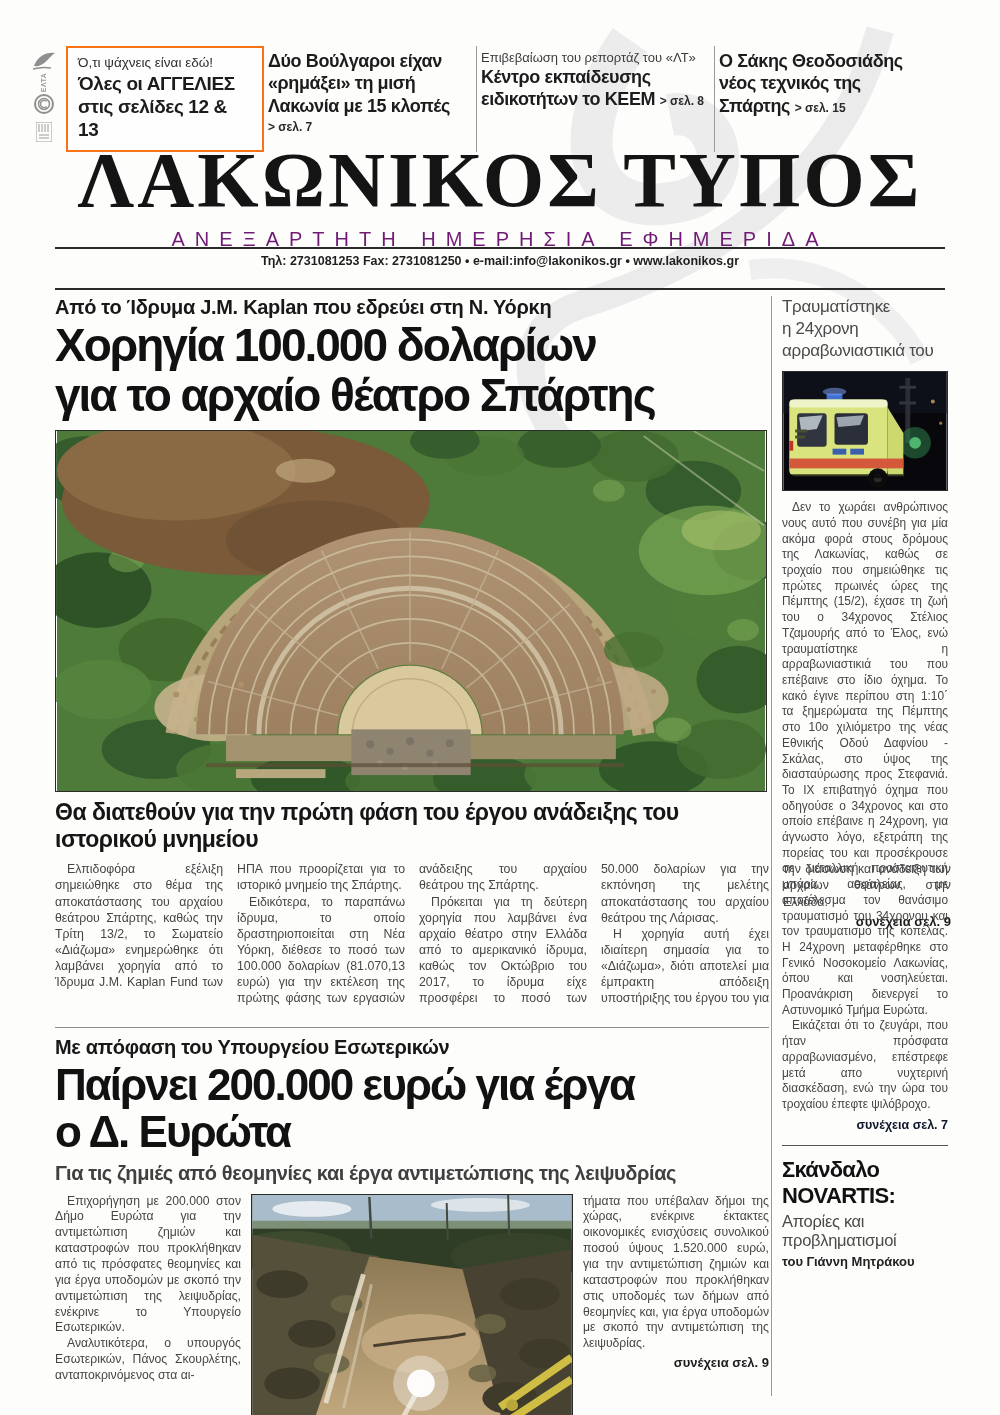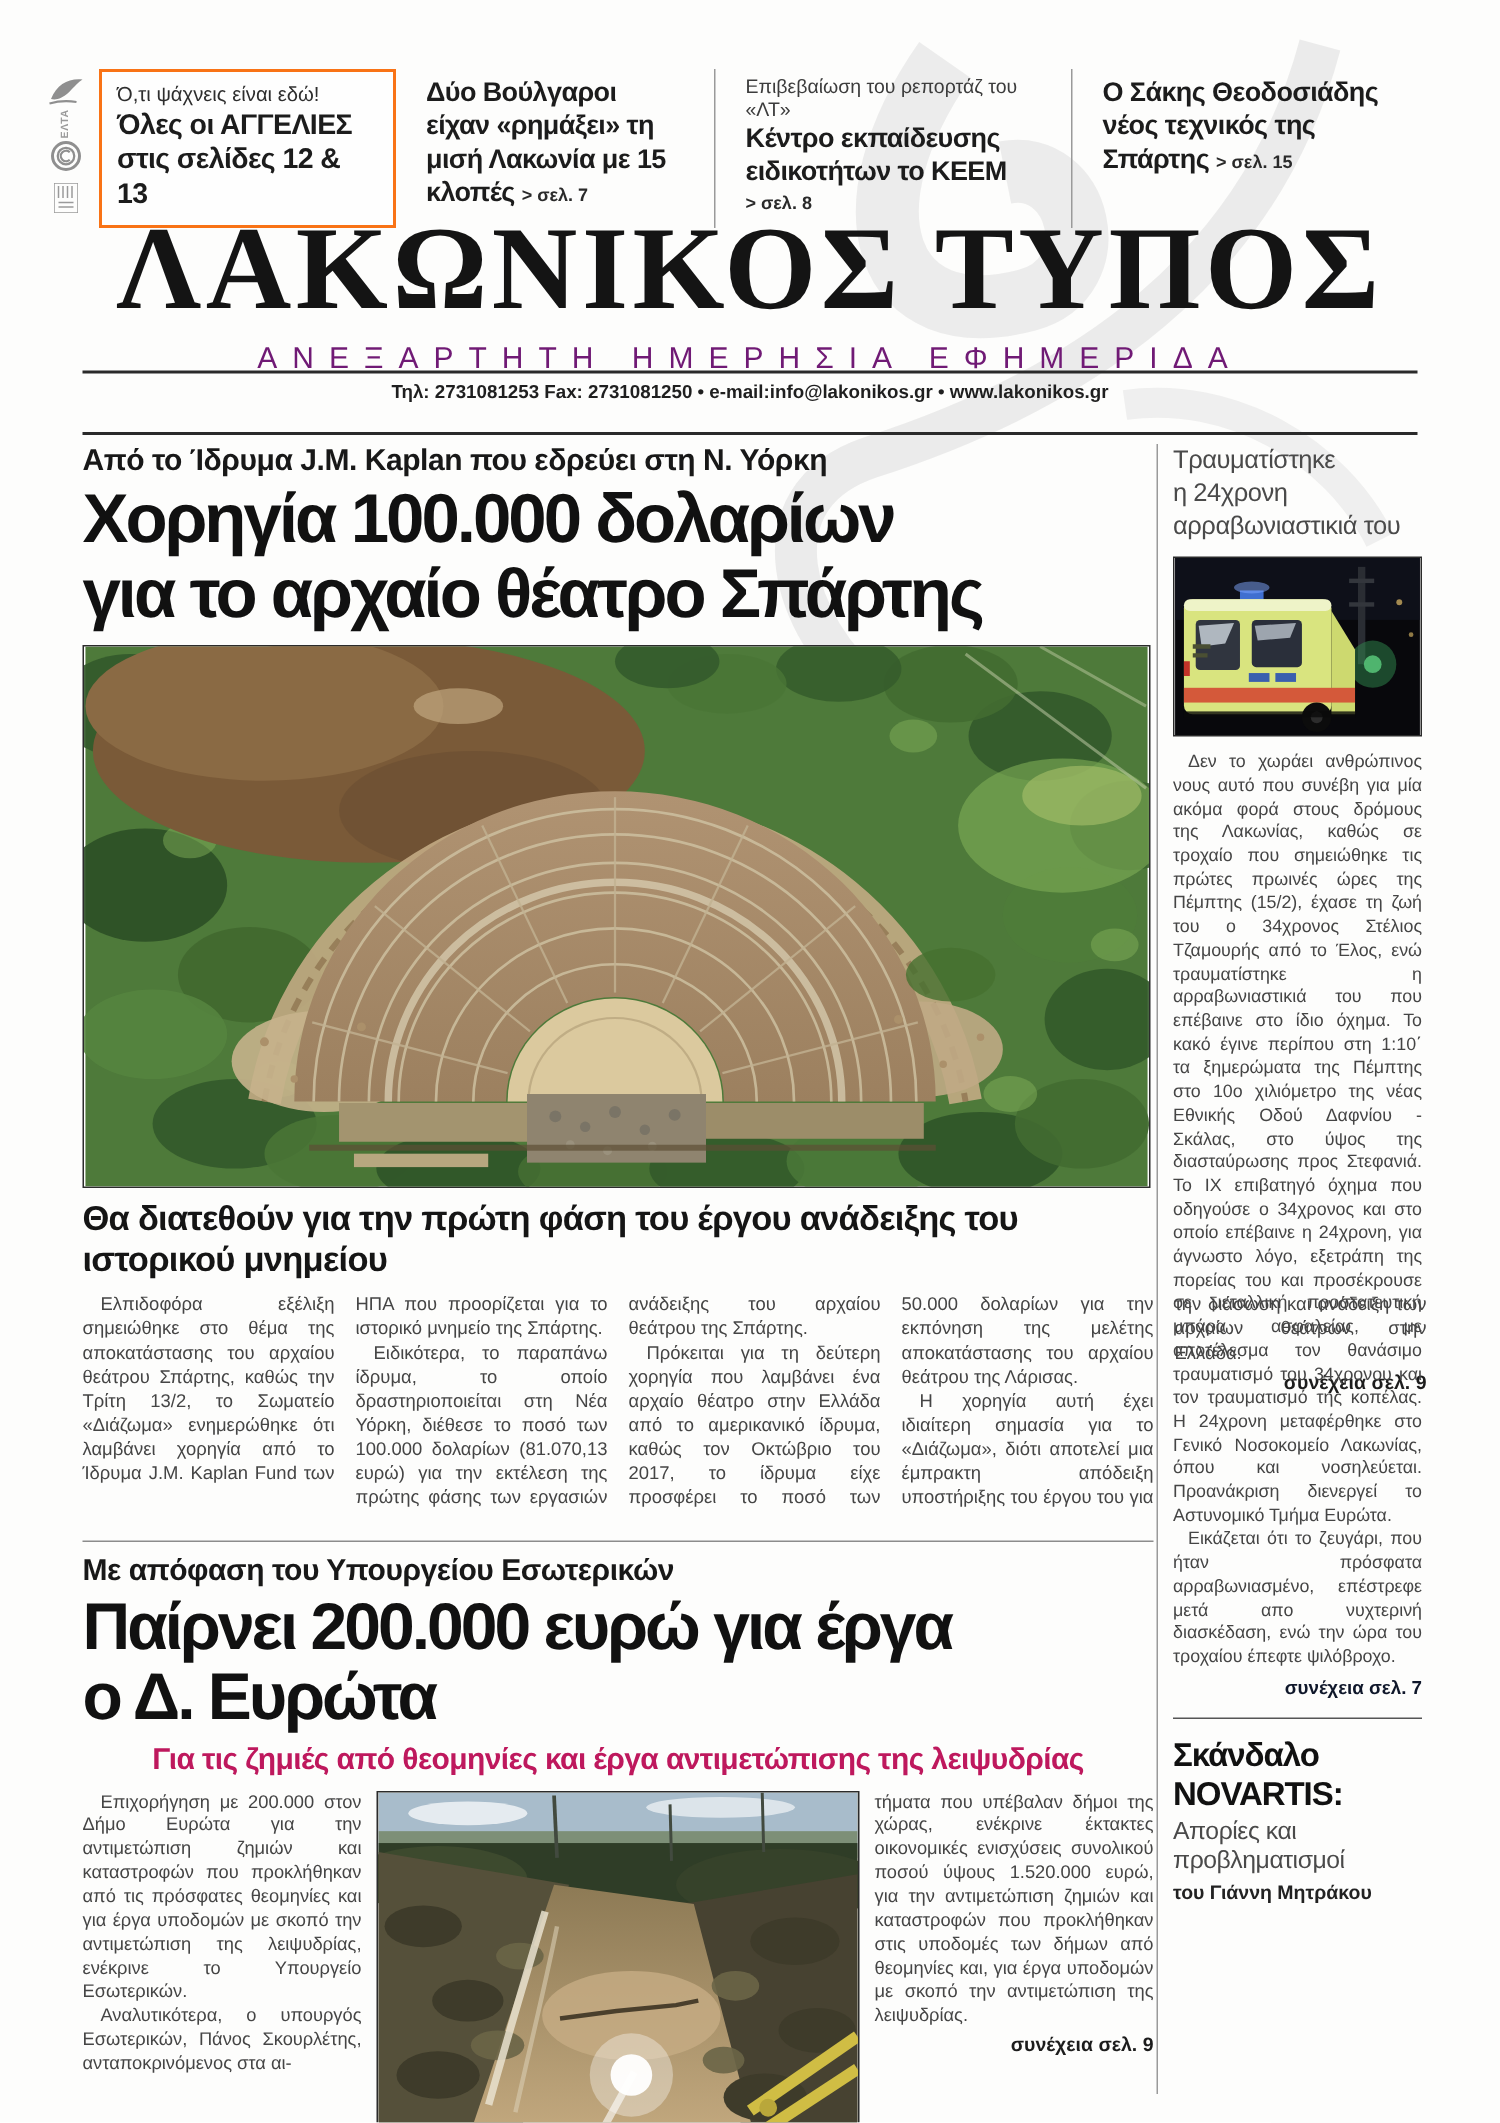--- a/index.html
+++ b/index.html
@@ -12,21 +12,21 @@
 
   
   .postal{left:26px;top:50px;width:36px;z-index:2;display:flex;flex-direction:column;gap:7px;align-items:center;color:#8f8f8f;}
   .postal .lbl{font-size:7px;font-weight:700;letter-spacing:.5px;transform:rotate(-90deg);color:#9a9a9a;}
 
   
   .topbar{left:66px;top:46px;width:878px;display:flex;z-index:2;}
   .tbox{width:198px;border:2px solid #f97316;padding:7px 10px 8px;box-sizing:border-box;background:rgba(255,255,255,.65);}
   .tbox .l1{font-size:13.5px;color:#2e2e2e;margin-bottom:2px;}
   .tbox .l2,.tbox .l3{font-size:19px;font-weight:700;letter-spacing:-.4px;line-height:1.22;}
-  .teaser{padding:4px 20px 0;box-sizing:border-box;}
+  .teaser{padding:4px 4px 0;box-sizing:border-box;}
   .t2{width:212px;}
   .t3{width:238px;border-left:1px solid #9a9a9a;}
   .t4{width:226px;border-left:1px solid #9a9a9a;}
   .teaser .kick{font-size:13px;color:#3c3c3c;margin-bottom:1px;}
   .teaser .txt{font-size:18px;font-weight:700;letter-spacing:-.4px;line-height:1.24;display:inline;}
   .pref{font-size:12px;font-weight:700;color:#2a2a2a;white-space:nowrap;}
 
   
   .masthead{left:55px;top:140px;width:890px;text-align:center;z-index:2;}
   .masthead .title{font-family:"Liberation Serif", serif;font-weight:700;font-size:79px;line-height:1.02;
@@ -45,21 +45,21 @@
             white-space:pre-line;margin:2px 0 10px;}
   .photo{display:block;border:1px solid #2b2b2b;box-sizing:border-box;}
   .standfirst{font-size:23px;font-weight:700;letter-spacing:-.5px;color:#151515;margin:7px 0 8px;}
   .cols4{column-count:4;column-gap:14px;height:156px;font-size:12.3px;line-height:1.31;text-align:justify;color:#454545;}
   .cols4 p{margin:0;text-indent:12px;}
   .cont{font-size:13px;font-weight:700;text-align:right;color:#1c1c1c;margin-top:3px;}
   .hr-main{width:714px;height:1px;background:#8c8c8c;margin:10px 0 8px;}
 
   .art2-head{font-size:44px;font-weight:700;letter-spacing:-2px;line-height:1.07;color:#111;
              white-space:pre-line;margin:2px 0 6px;}
-  .art2-stand{font-size:20px;font-weight:700;letter-spacing:-.4px;color:#be185d;margin-bottom:9px;text-align:center;}
+  .art2-stand{font-size:20px;font-weight:700;letter-spacing:-.4px;color:#404040;margin-bottom:9px;}
   .art2-row{display:flex;gap:10px;}
   .art2-col{width:186px;font-size:12.2px;line-height:1.3;text-align:justify;color:#454545;}
   .art2-col p{margin:0;text-indent:12px;}
   .art2-col p.noind{text-indent:0;}
 
   
   .vrule{left:771px;top:296px;width:1px;height:1100px;background:#9a9a9a;z-index:2;}
   .sidebar{left:782px;top:296px;width:166px;z-index:2;}
   .sb-head{font-size:24px;font-weight:700;letter-spacing:-.8px;line-height:1.16;color:#131313;
            white-space:pre-line;margin-bottom:9px;}

